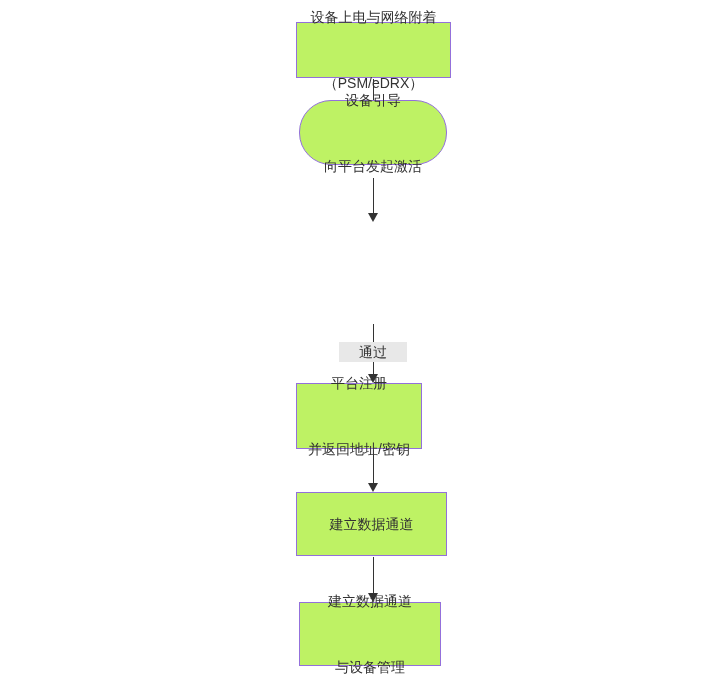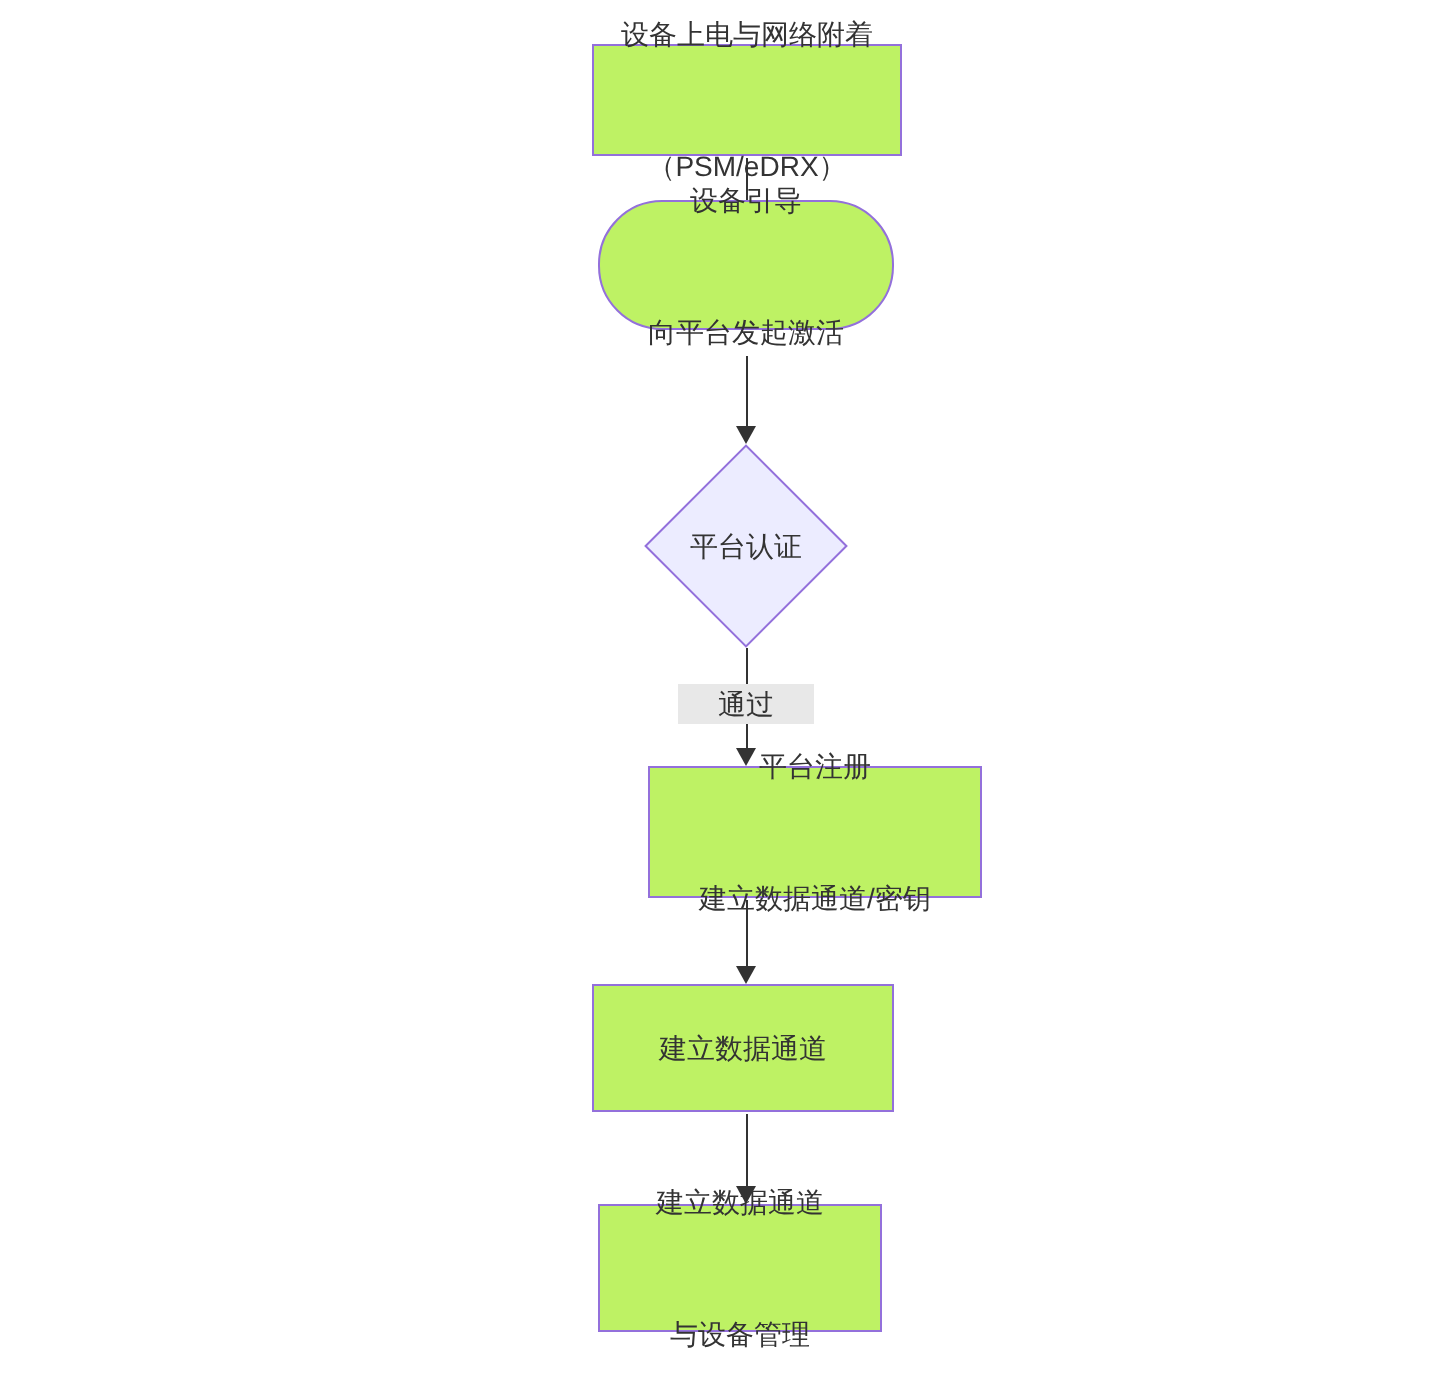--- a/index.html
+++ b/index.html
@@ -94,32 +94,28 @@
   <div class="arrow-head" style="left:368px; top:103px;"></div>
 
   <div class="node" style="left:299px; top:100px; width:148px; height:65px;border-radius:32px;">
     <span>设备引导</span>
     <span>向平台发起激活</span>
   </div>
 
   <div class="arrow-line" style="left:373px; top:178px; height:35px;"></div>
   <div class="arrow-head" style="left:368px; top:213px;"></div>
 
-  <div class="diamond-wrap" style="left:322px; top:222px; width:102px; height:102px;">
-    <div class="diamond-shape"></div>
-    <span class="diamond-label">平台认证</span>
-  </div>
 
   <div class="arrow-line" style="left:373px; top:324px; height:50px;"></div>
   <div class="edge-label" style="left:373px; top:342px;">通过</div>
   <div class="arrow-head" style="left:368px; top:374px;"></div>
 
-  <div class="node" style="left:296px; top:383px; width:167px; height:66px;margin-left:28px;">
+  <div class="node" style="left:296px; top:383px; width:126px; height:66px;">
     <span>平台注册</span>
-    <span>建立数据通道/密钥</span>
+    <span>并返回地址/密钥</span>
   </div>
 
   <div class="arrow-line" style="left:373px; top:450px; height:33px;"></div>
   <div class="arrow-head" style="left:368px; top:483px;"></div>
 
   <div class="node" style="left:296px; top:492px; width:151px; height:64px;text-align:center;">
     <span>建立数据通道</span>
   </div>
 
   <div class="arrow-line" style="left:373px; top:557px; height:36px;"></div>

